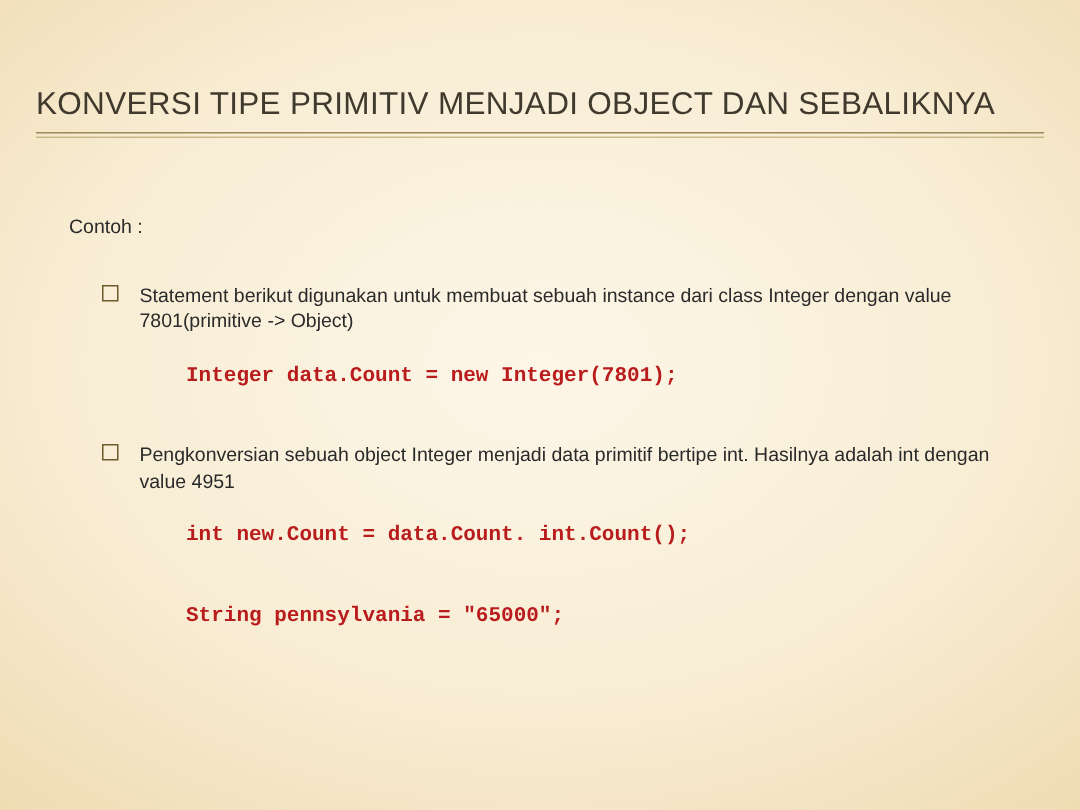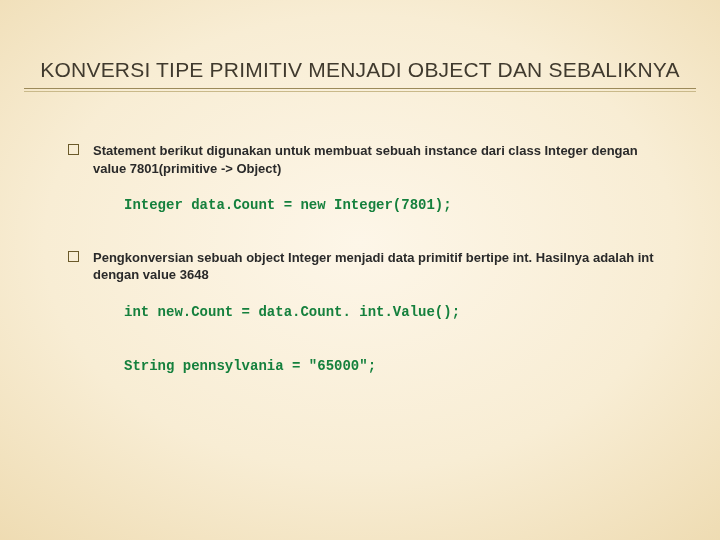--- a/index.html
+++ b/index.html
@@ -7,21 +7,20 @@
     width: 720px;
     height: 540px;
     background: radial-gradient(ellipse 900px 650px at 50% 45%, #fdf6e8 0%, #f8edd4 35%, #edd9ad 65%, #dfc286 85%, #d0ad67 100%);
     font-family: Arial, Helvetica, sans-serif;
     color: #2a2a2a;
     position: relative;
     overflow: hidden;
   }
   .title-wrap {
     padding: 58px 24px 0 24px;
-    text-align: center;
   }
   .title {
     font-family: Arial, Helvetica, sans-serif;
     font-size: 21px;
     font-weight: 400;
     color: #403a2e;
     letter-spacing: 0.2px;
     font-stretch: condensed;
   }
   .rule1 {
@@ -51,55 +50,55 @@
   .bullet {
     width: 11px; height: 11px;
     border: 1.5px solid #6b5a2a;
     flex: 0 0 11px;
     margin-top: 2px;
     margin-left: 22px;
     margin-right: 14px;
   }
   .item-text {
     flex: 1;
-    font-weight: bold;
   }
   .code {
     font-family: "Courier New", Courier, monospace;
     font-weight: bold;
-    color: #15803d;
+    color: #b91c1c;
     font-size: 14px;
     margin: 18px 0 32px 78px;
     line-height: 1.55;
   }
   .code .line { display: block; }
 </style>
 </head>
 <body>
 
 <div class="title-wrap">
   <div class="title">KONVERSI TIPE PRIMITIV MENJADI OBJECT DAN SEBALIKNYA</div>
   <div class="rule1"></div>
   <div class="rule2"></div>
 </div>
 
 <div class="content">
+  <div class="contoh">Contoh :</div>
 
   <div class="item">
     <div class="bullet"></div>
     <div class="item-text">Statement berikut digunakan untuk membuat sebuah instance dari class Integer dengan value 7801(primitive -&gt; Object)</div>
   </div>
   <div class="code">
     <span class="line">Integer data.Count = new Integer(7801);</span>
   </div>
 
   <div class="item">
     <div class="bullet"></div>
-    <div class="item-text">Pengkonversian sebuah object Integer menjadi data primitif bertipe int. Hasilnya adalah int dengan value 3648</div>
+    <div class="item-text">Pengkonversian sebuah object Integer menjadi data primitif bertipe int. Hasilnya adalah int dengan value 4951</div>
   </div>
   <div class="code">
-    <span class="line">int new.Count = data.Count. int.Value();</span>
+    <span class="line">int new.Count = data.Count. int.Count();</span>
   </div>
 
   <div class="code">
     <span class="line">String pennsylvania = "65000";</span>
   </div>
 </div>
 
 </body></html>

